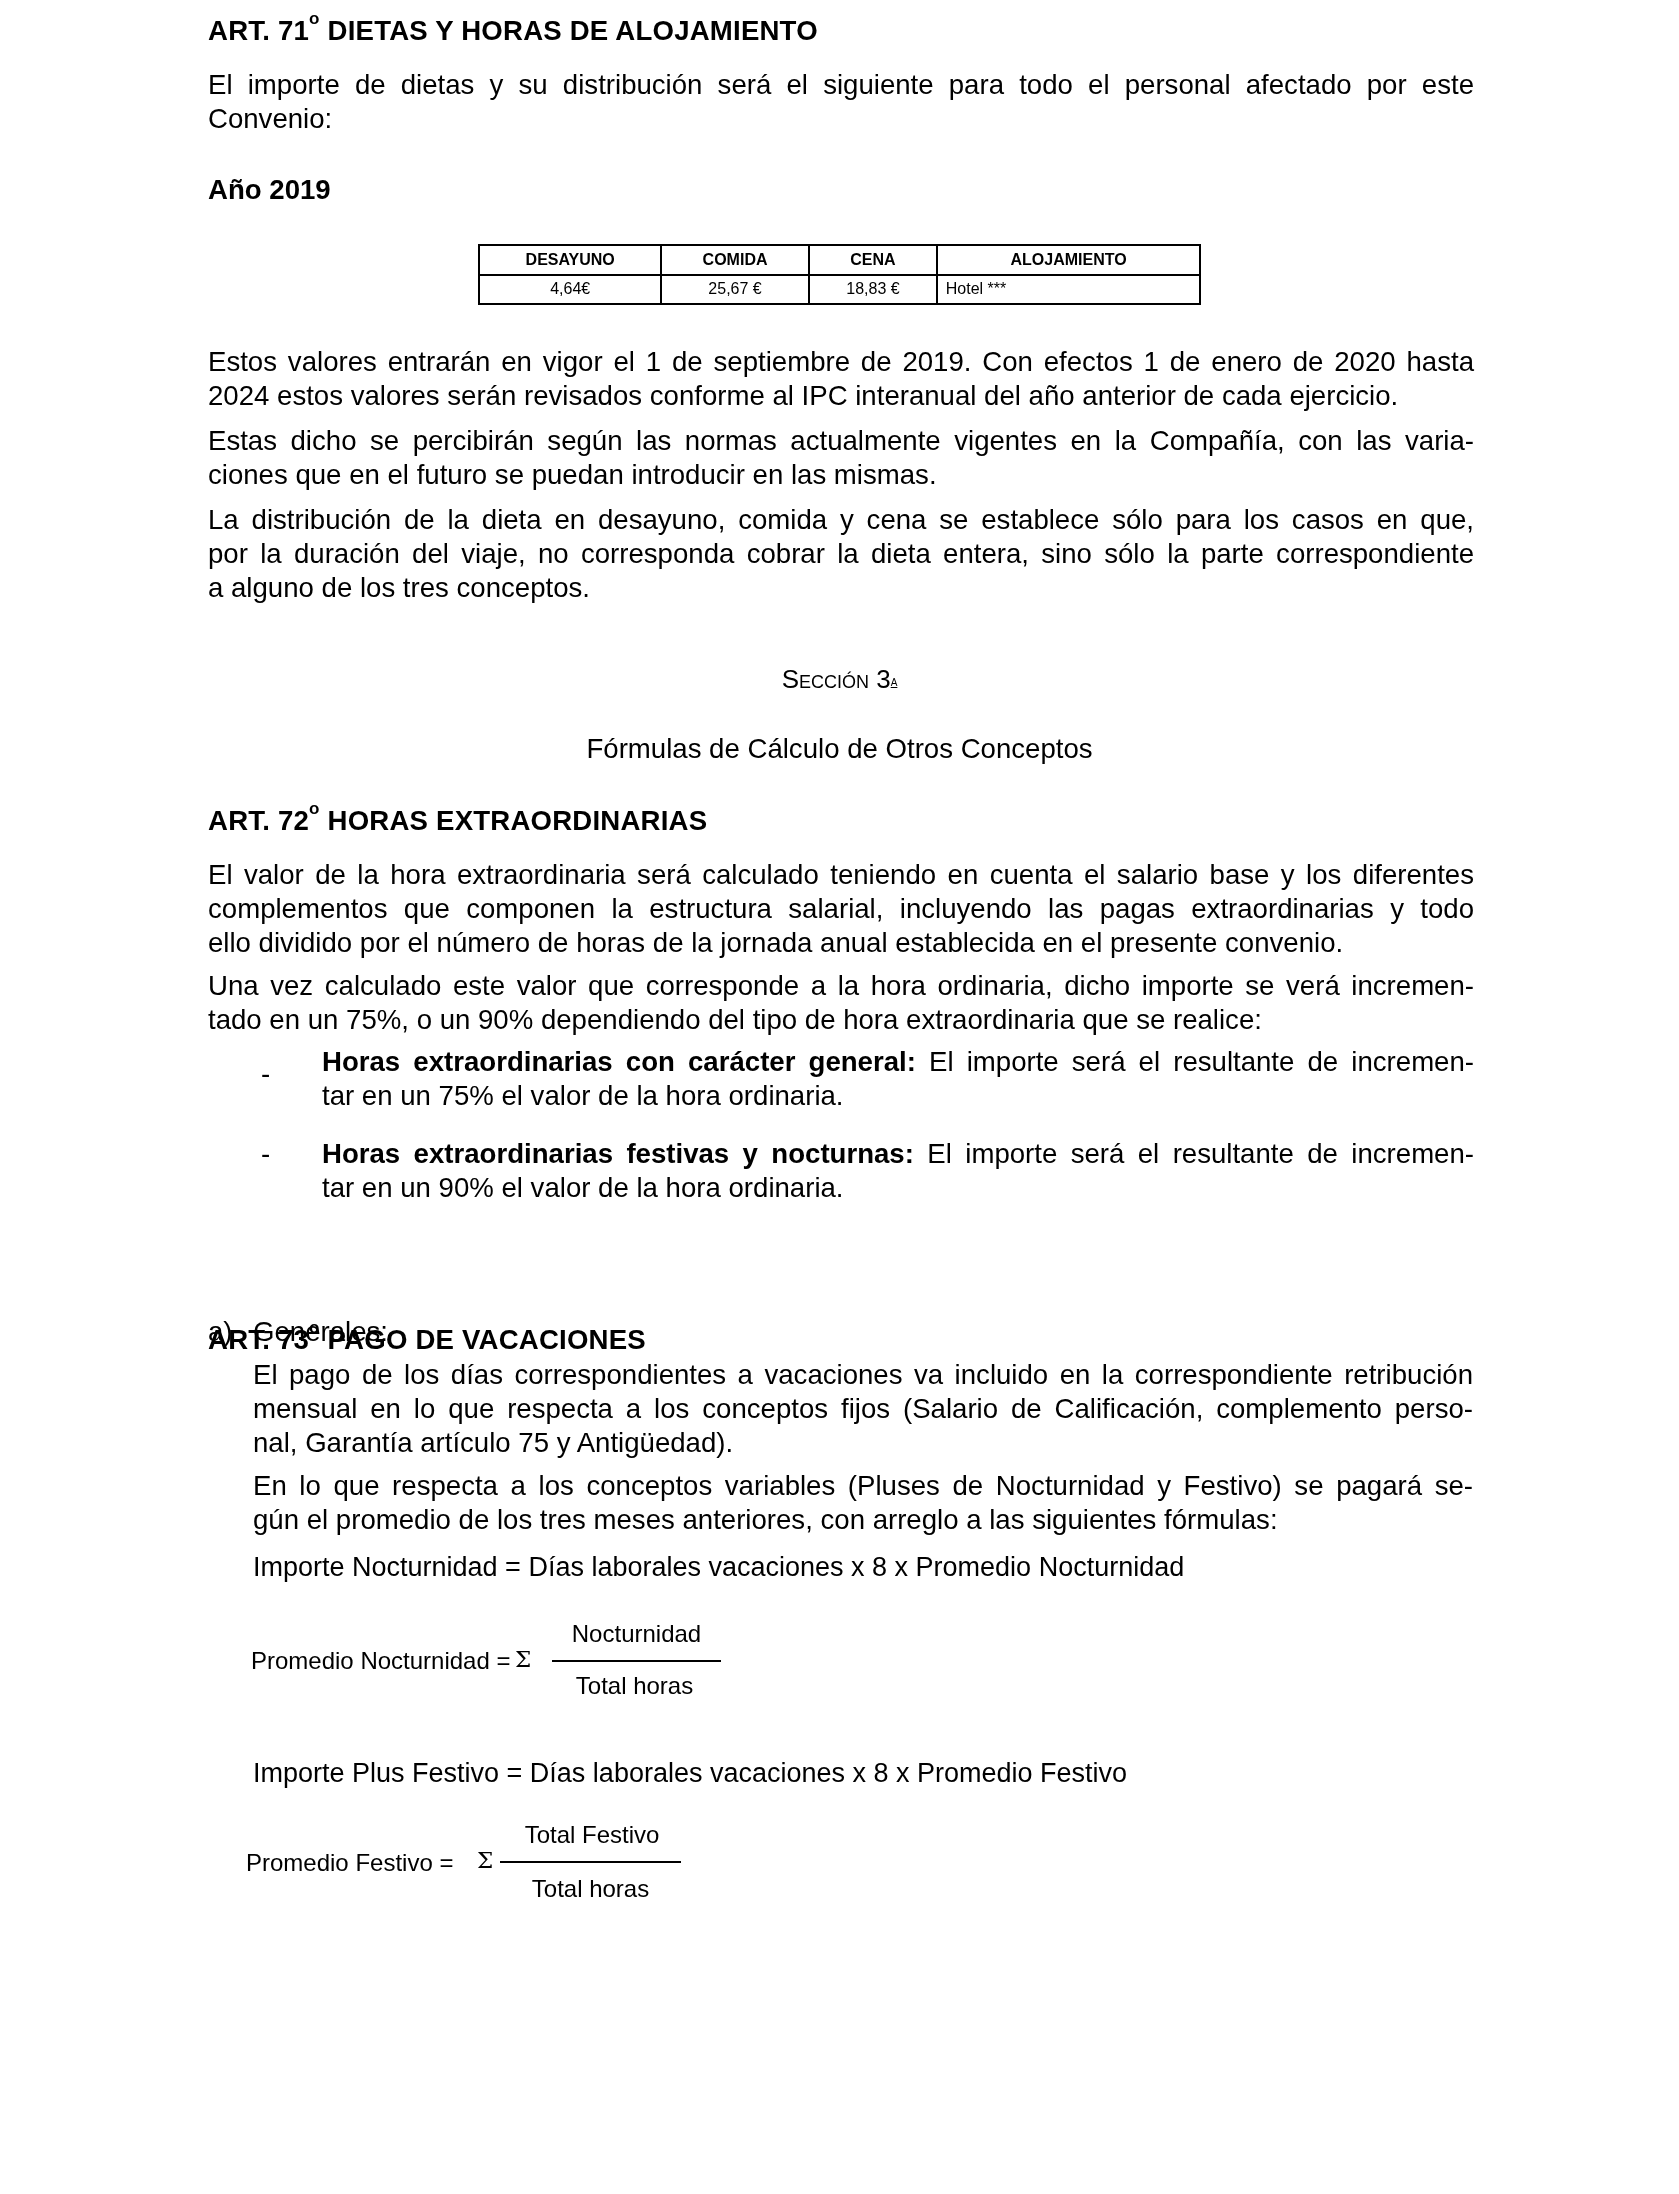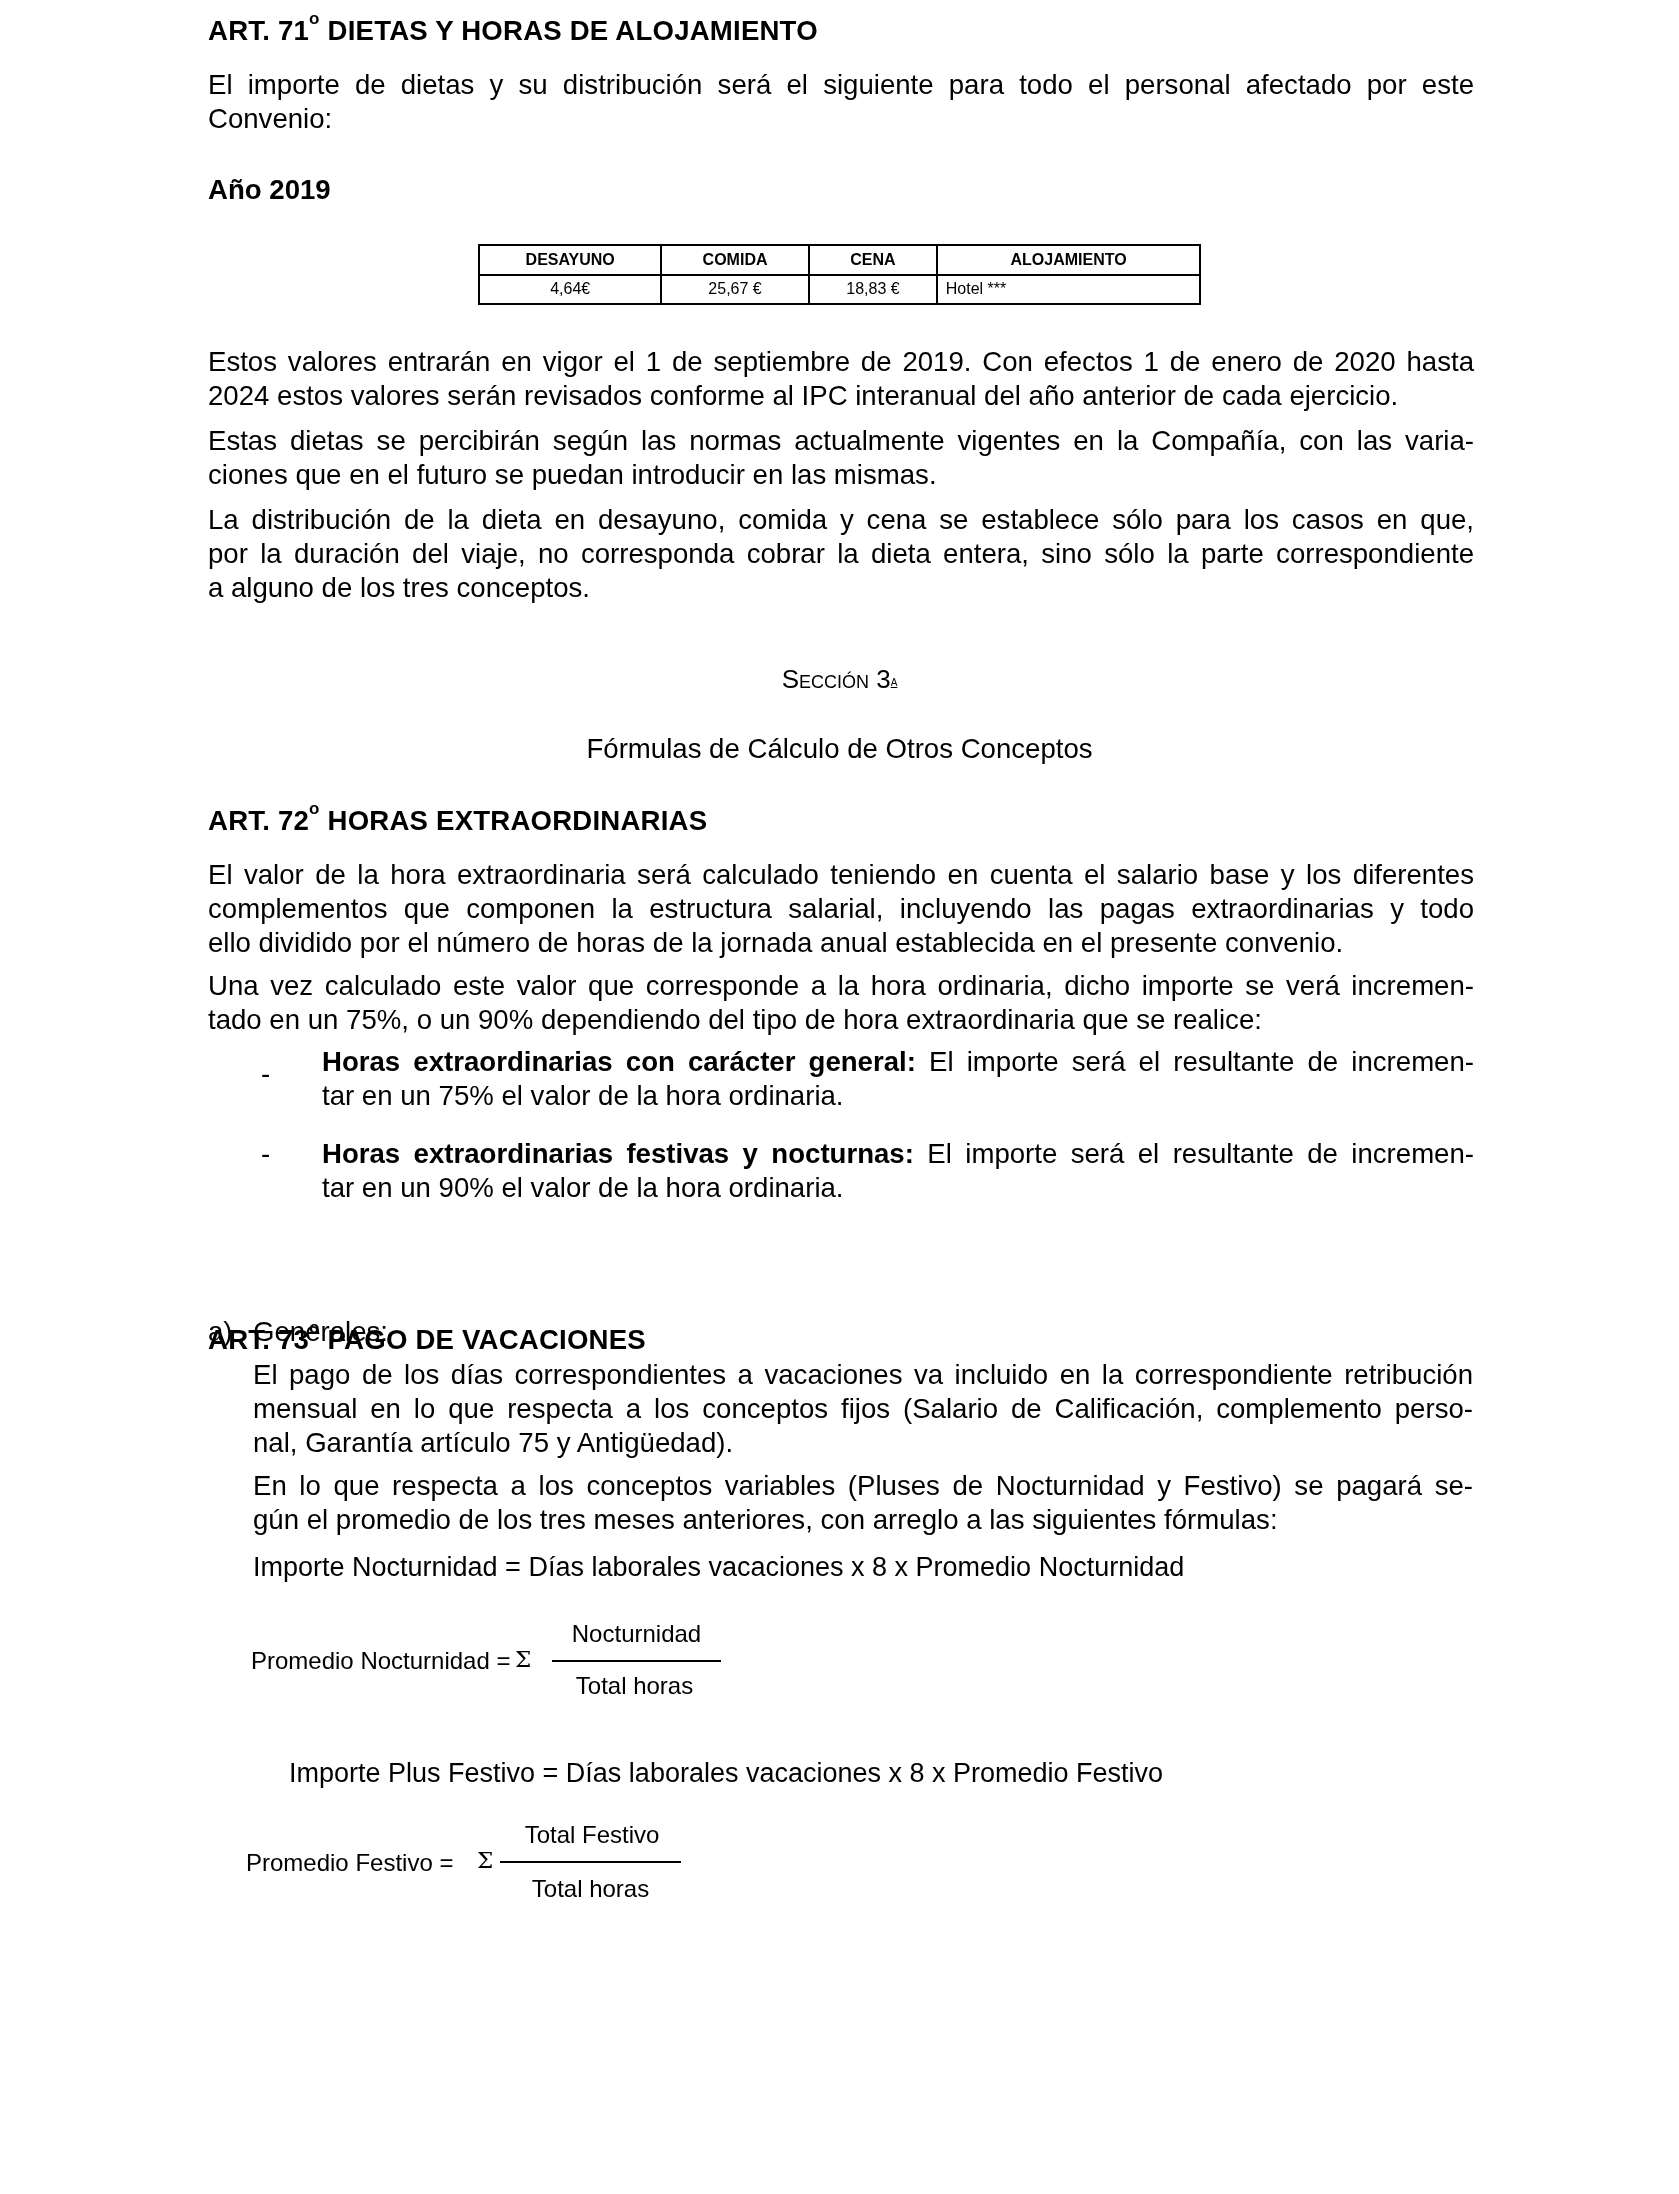--- a/index.html
+++ b/index.html
@@ -85,21 +85,21 @@
     </tr>
   </tbody>
 </table>
 
 <div class="abs para" style="top:345px;">
   <span class="line">Estos valores entrarán en vigor el 1 de septiembre de 2019. Con efectos 1 de enero de 2020 hasta</span>
   <span class="line last">2024 estos valores serán revisados conforme al IPC interanual  del año anterior de cada ejercicio.</span>
 </div>
 
 <div class="abs para" style="top:424px;">
-  <span class="line">Estas dietas se percibirán según las normas actualmente vigentes en la Compañía, con las varia-</span>
+  <span class="line">Estas dicho se percibirán según las normas actualmente vigentes en la Compañía, con las varia-</span>
   <span class="line last">ciones que en el futuro se puedan introducir en las mismas.</span>
 </div>
 
 <div class="abs para" style="top:503px;">
   <span class="line">La distribución de la dieta en desayuno, comida y cena se establece sólo para los casos en que,</span>
   <span class="line">por la duración del viaje, no corresponda cobrar la dieta entera, sino sólo la parte correspondiente</span>
   <span class="line last">a alguno de los tres conceptos.</span>
 </div>
 
 <div class="abs center" style="top:662px;">
@@ -155,21 +155,21 @@
 <div class="abs formula-inline" style="top:1550px;">Importe Nocturnidad = Días laborales vacaciones  x 8 x  Promedio Nocturnidad</div>
 
 <div class="fraction" style="left:0; top:0;">
   <span class="lhs" style="left:251px; top:1647px;">Promedio Nocturnidad =</span>
   <span class="sigma" style="left:515px; top:1646px;">Σ</span>
   <span class="num" style="left:552px; width:169px; top:1620px;">Nocturnidad</span>
   <div class="bar" style="left:552px; width:169px; top:1660px;"></div>
   <span class="den" style="left:552px; width:165px; top:1672px;">Total horas</span>
 </div>
 
-<div class="abs formula-inline" style="top:1756px;margin-left:36px;">Importe Plus Festivo = Días laborales vacaciones  x 8 x  Promedio Festivo</div>
+<div class="abs formula-inline" style="top:1756px;">Importe Plus Festivo = Días laborales vacaciones  x 8 x  Promedio Festivo</div>
 
 <div class="fraction" style="left:0; top:0;">
   <span class="lhs" style="left:246px; top:1849px;">Promedio Festivo =</span>
   <span class="sigma" style="left:477px; top:1847px;">Σ</span>
   <span class="num" style="left:500px; width:184px; top:1821px;">Total Festivo</span>
   <div class="bar" style="left:500px; width:181px; top:1861px;"></div>
   <span class="den" style="left:500px; width:181px; top:1875px;">Total horas</span>
 </div>
 
 

